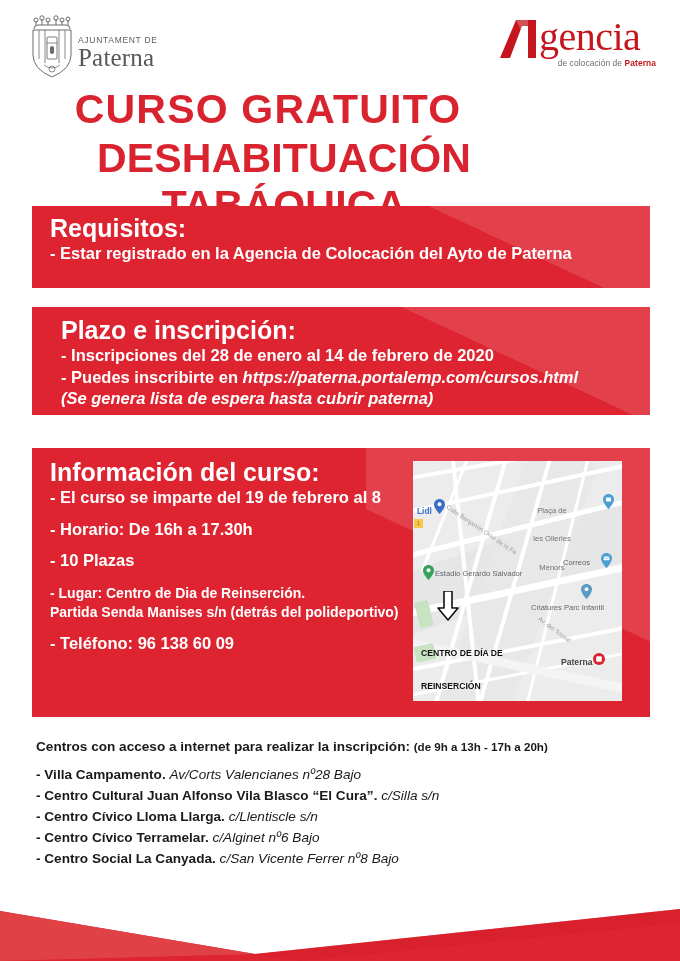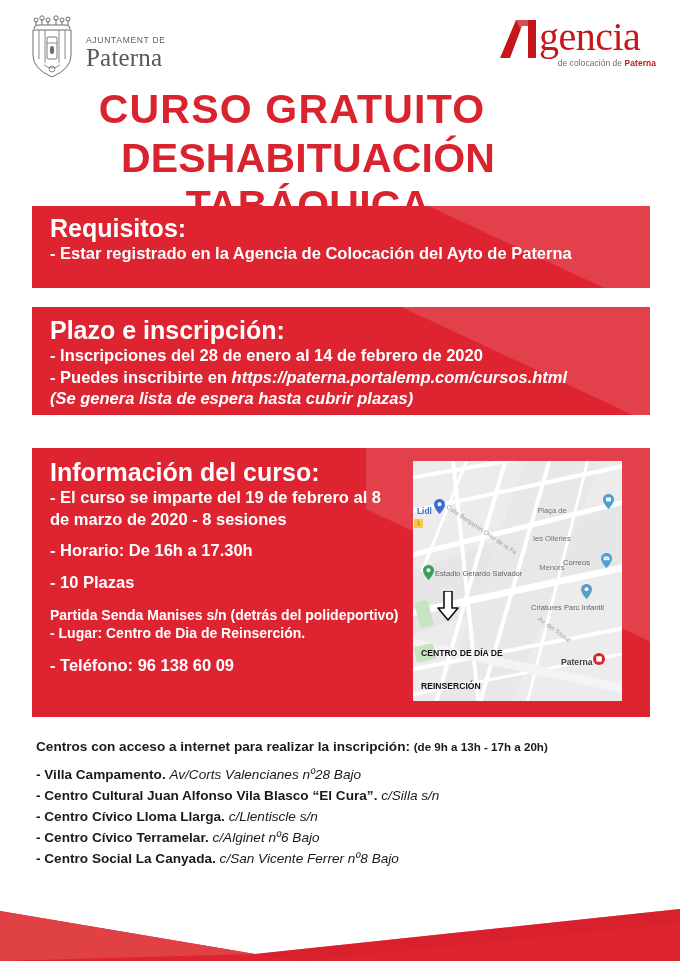--- a/index.html
+++ b/index.html
@@ -21,21 +21,20 @@
 
   
   .logo-ayto {
     position: absolute;
     left: 26px;
     top: 14px;
     width: 180px;
     height: 66px;
     display: flex;
     align-items: center;
-    gap: 8px;
   }
   .shield-wrap {
     width: 52px;
     height: 64px;
     position: relative;
   }
   .ayto-text {
     display: flex;
     flex-direction: column;
     justify-content: center;
@@ -87,21 +86,20 @@
   }
   .agencia-sub b { color: #c4161c; }
 
   
   .title-block {
     position: absolute;
     left: 0;
     top: 88px;
     width: 536px;
     text-align: center;
-    margin-left: 24px;
   }
   .title-l1 {
     font-family: "Liberation Sans", sans-serif;
     font-weight: bold;
     font-size: 41px;
     color: #d9232e;
     letter-spacing: 1.2px;
     line-height: 1.05;
   }
   .title-l2 {
@@ -162,21 +160,21 @@
     padding: 0;
   }
   #panel-requisitos .content { padding: 8px 0 0 18px; }
 
   #panel-plazo {
     left: 32px;
     top: 307px;
     width: 618px;
     height: 108px;
   }
-  #panel-plazo .content { padding: 9px 0 0 18px; }
+  #panel-plazo .content { padding: 9px 0 0 18px; margin-left: 11px; }
 
   #panel-info {
     left: 32px;
     top: 448px;
     width: 618px;
     height: 269px;
   }
   #panel-info .content { padding: 10px 0 0 18px; }
 
   .info-gap  { height: 10px; }
@@ -376,37 +374,36 @@
       <div class="panel-line">- Estar registrado en la Agencia de Colocación del Ayto de Paterna</div>
     </div>
   </div>
 
   <div class="panel" id="panel-plazo">
     <div class="sheen"></div>
     <div class="content">
       <div class="panel-h">Plazo e inscripción:</div>
       <div class="panel-line">- Inscripciones del 28 de enero al 14 de febrero de 2020</div>
       <div class="panel-line"><span>- Puedes inscribirte en </span><span class="it">https://paterna.portalemp.com/cursos.html</span></div>
-      <div class="panel-line it">(Se genera lista de espera hasta cubrir plazas)</div>
+      <div class="panel-line it">(Se genera lista de espera hasta cubrir paterna)</div>
     </div>
   </div>
 
   <div class="panel" id="panel-info">
     <div class="sheen"></div>
     <div class="content">
       <div class="panel-h">Información del curso:</div>
       <div class="panel-line">- El curso se imparte del 19 de febrero al 8</div>
-      <div class="panel-line">de marzo de 2020 - 8 sesiones</div>
       <div class="info-gap"></div>
       <div class="panel-line">- Horario: De 16h a 17.30h</div>
       <div class="info-gap"></div>
       <div class="panel-line">- 10 Plazas</div>
       <div class="info-gap2"></div>
+      <div class="panel-line sm">- Lugar: Centro de Dia de Reinserción.</div>
       <div class="panel-line sm">Partida Senda Manises s/n (detrás del polideportivo)</div>
-      <div class="panel-line sm">- Lugar: Centro de Dia de Reinserción.</div>
       <div class="info-gap2"></div>
       <div class="panel-line">- Teléfono:  96 138 60 09</div>
     </div>
 
     <div class="map-frame">
       <div class="map-bg"></div>
 
       <div class="block-shade" style="left:-30px;top:120px;width:260px;height:60px;transform:rotate(-19deg);background:#e6e6e6;"></div>
       <div class="block-shade" style="left:120px;top:-20px;width:70px;height:300px;transform:rotate(20deg);background:#e8e8e8;"></div>
 

